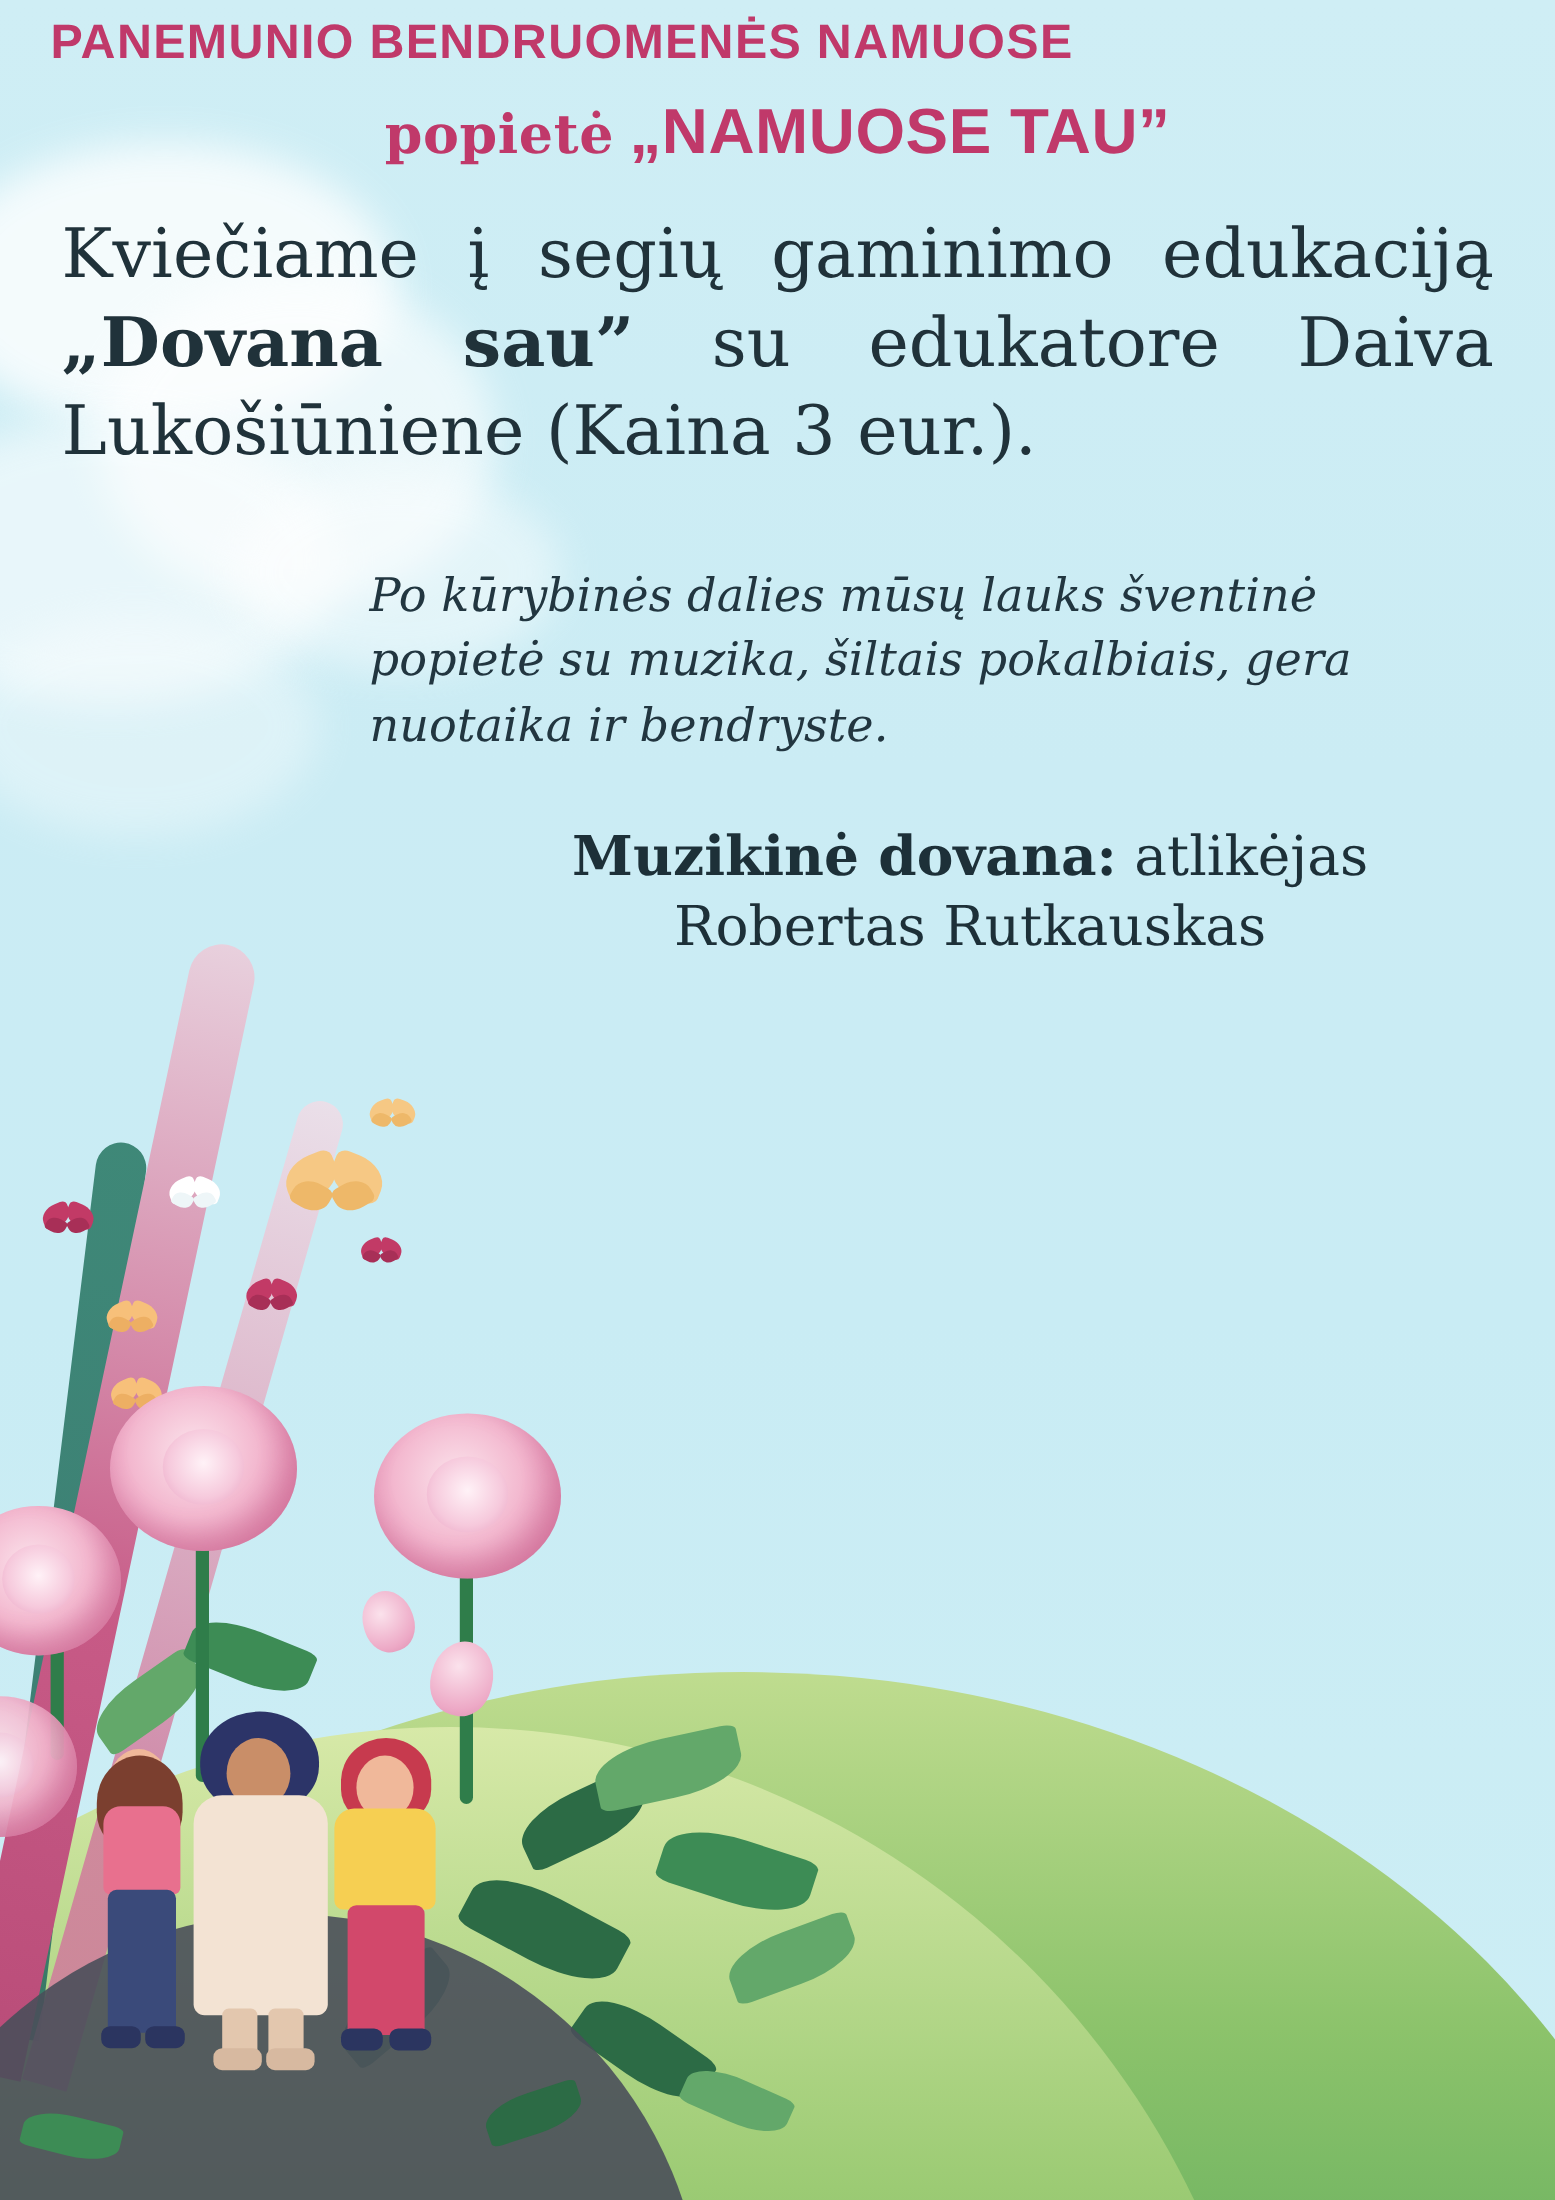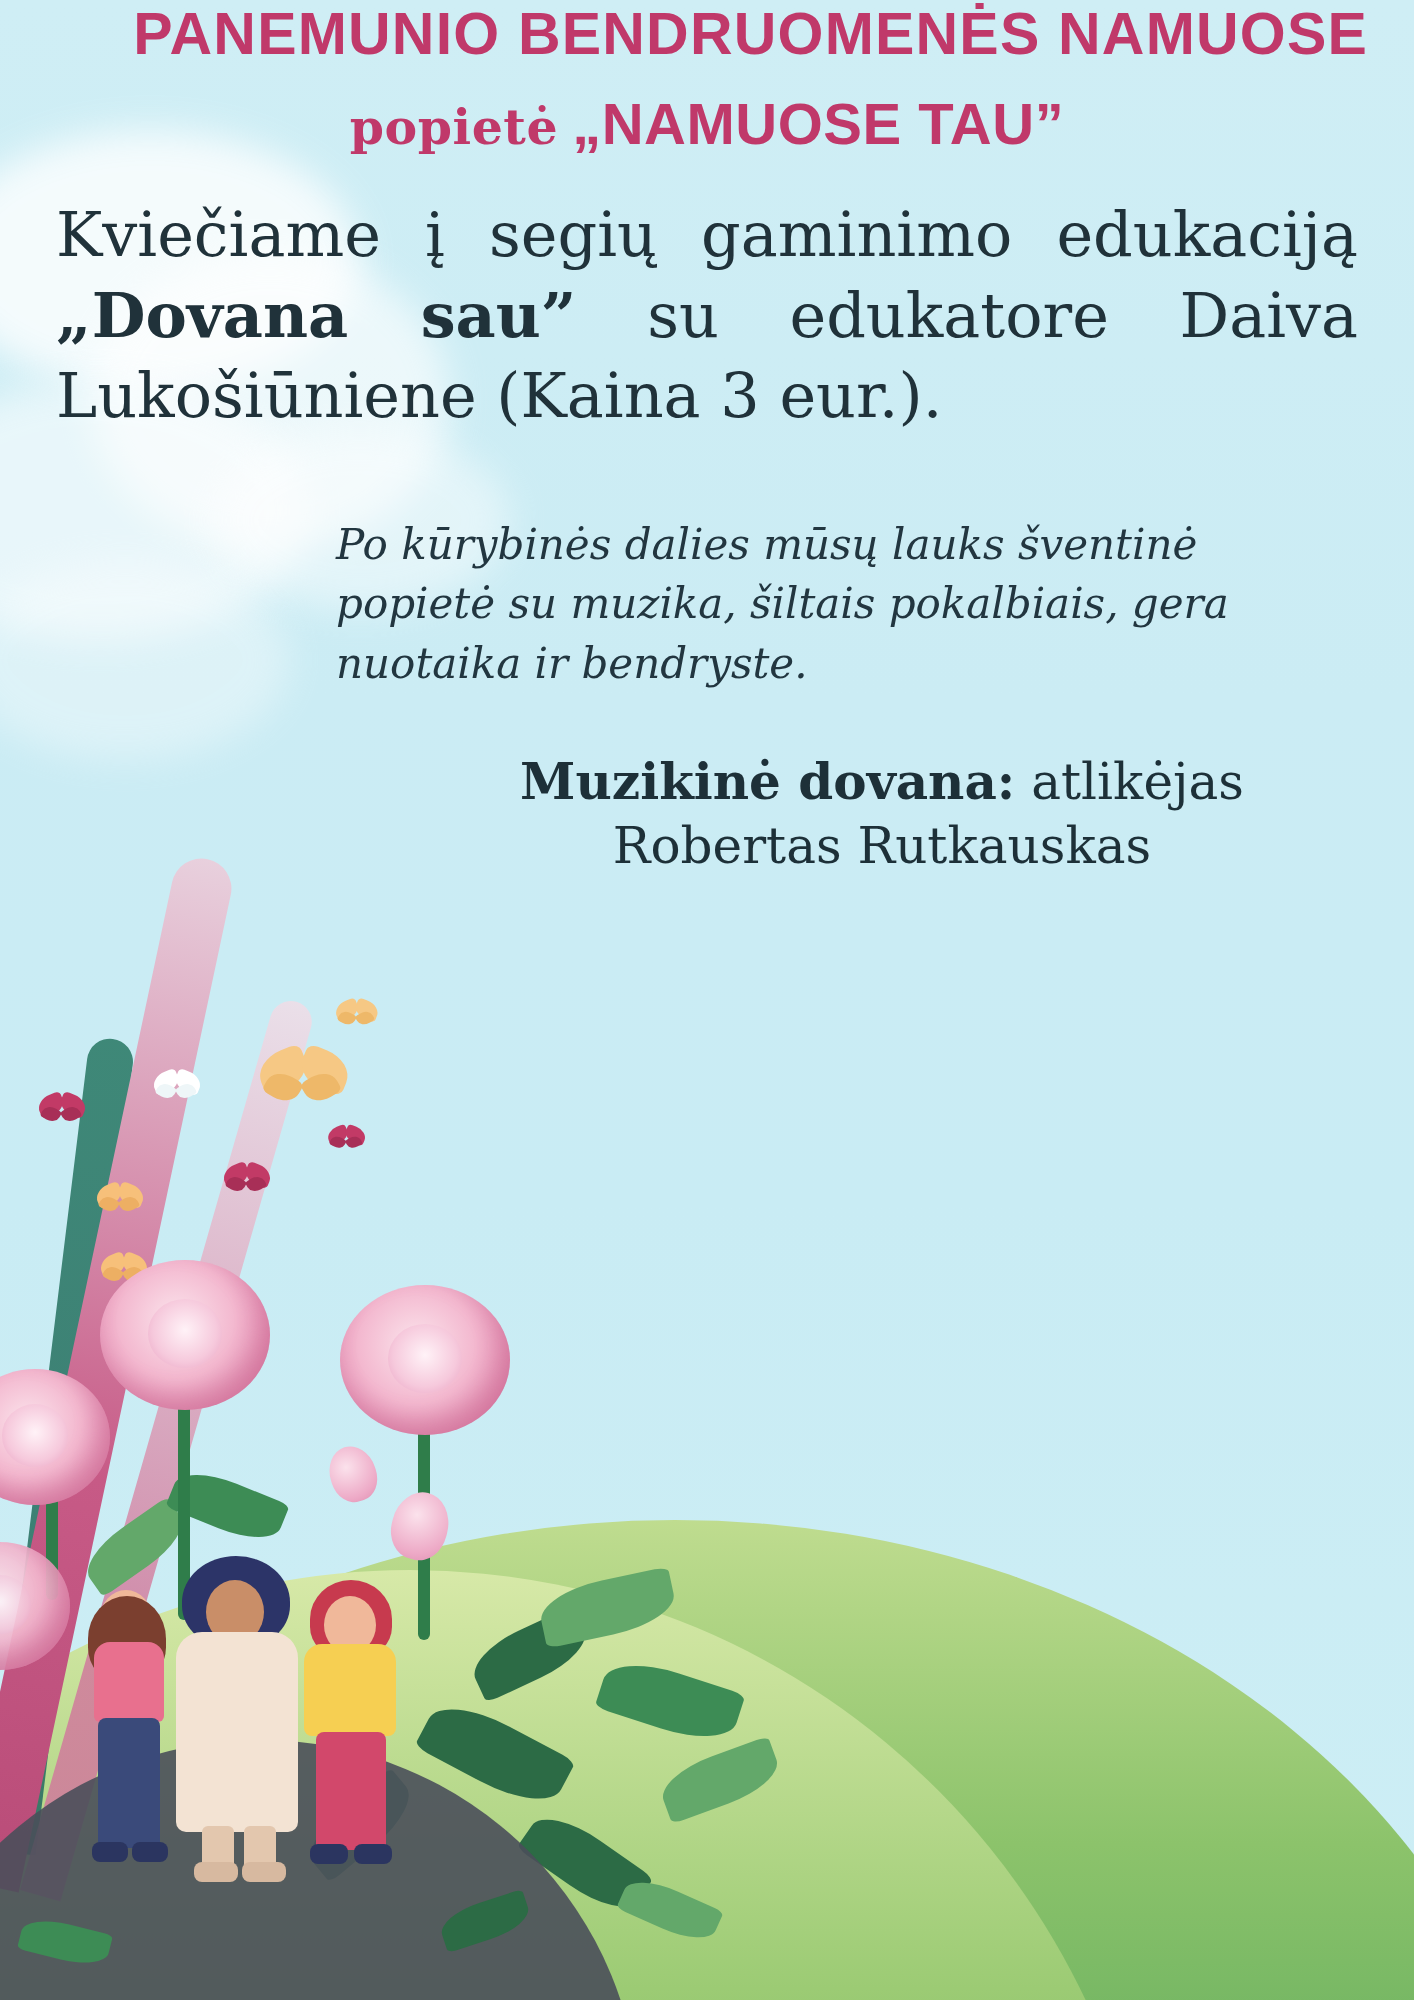--- a/index.html
+++ b/index.html
@@ -174,24 +174,25 @@
   .headline {
     margin-top: 36px;
     text-align: center;
     font-family: "Liberation Sans", sans-serif;
     font-weight: bold;
     font-size: 66px;
     color: #c0396a;
     letter-spacing: 1px;
   }
   .subhead {
-    text-align: right;
+    margin-top: 14px;
+    text-align: left;
     font-family: "Liberation Sans", sans-serif;
     font-weight: bold;
-    font-size: 59px;
+    font-size: 44px;
     color: #c0396a;
     letter-spacing: 1.2px;
   }
   .title-row {
     margin-top: 22px;
     text-align: center;
     color: #c0396a;
     font-weight: bold;
     letter-spacing: .5px;
   }

